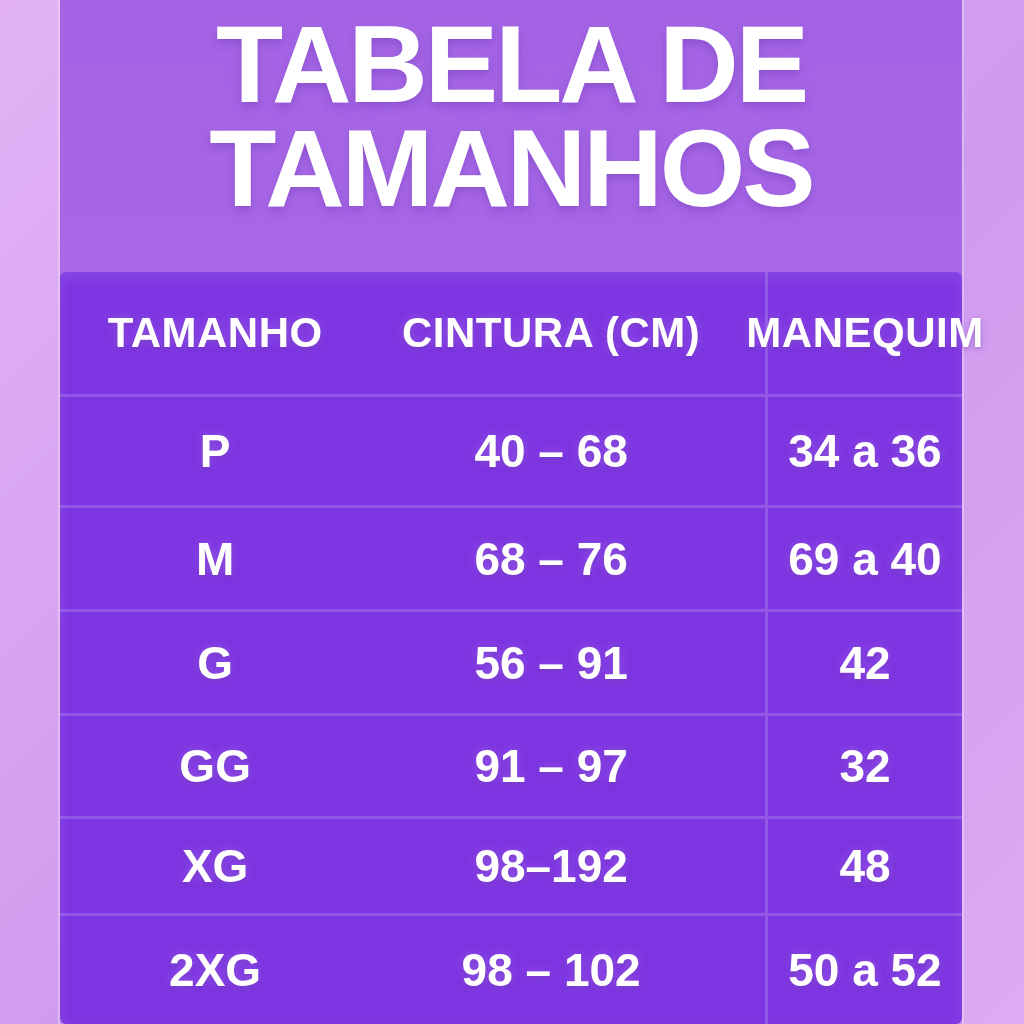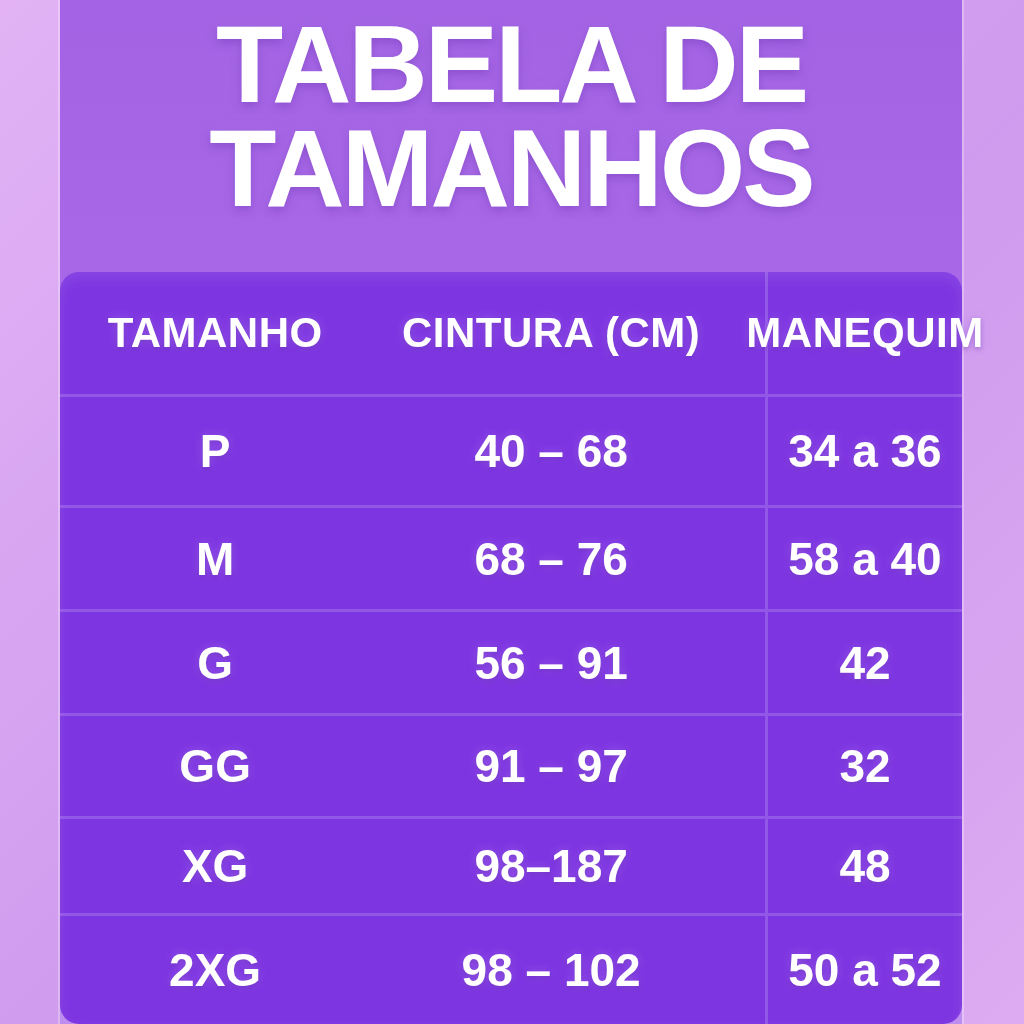--- a/index.html
+++ b/index.html
@@ -21,21 +21,21 @@
     text-align:center;color:var(--title-color);
     font-size:110px;line-height:104px;font-weight:bold;
     letter-spacing:-3px;
     text-shadow:0 3px 10px rgba(86,28,160,.40),0 0 12px rgba(200,150,255,.35);
   }
   .title span{display:block;}
   
   .size-table{
     position:absolute;top:272px;bottom:0;left:0;right:0;
     background:var(--table-bg);
-    border-radius:19px;
+    border-radius:6px;
     box-shadow:inset 0 6px 14px rgba(255,255,255,.09);
     display:grid;
     grid-template-rows:125fr 111fr 104fr 104fr 103fr 97fr 108fr;
     color:#fff;
   }
   .trow{
     display:grid;
     grid-template-columns:34.4% 40.1% 25.5%;
     border-bottom:3px solid var(--divider);
   }
@@ -69,38 +69,38 @@
 
       <div class="trow">
         <div class="cell c1">P</div>
         <div class="cell c2">40 – 68</div>
         <div class="cell c3">34 a 36</div>
       </div>
 
       <div class="trow">
         <div class="cell c1">M</div>
         <div class="cell c2">68 – 76</div>
-        <div class="cell c3">58 a 40</div>
+        <div class="cell c3">69 a 40</div>
       </div>
 
       <div class="trow">
         <div class="cell c1">G</div>
         <div class="cell c2">56 – 91</div>
         <div class="cell c3">42</div>
       </div>
 
       <div class="trow">
         <div class="cell c1">GG</div>
         <div class="cell c2">91 – 97</div>
         <div class="cell c3">32</div>
       </div>
 
       <div class="trow">
         <div class="cell c1">XG</div>
-        <div class="cell c2">98–187</div>
+        <div class="cell c2">98–192</div>
         <div class="cell c3">48</div>
       </div>
 
       <div class="trow">
         <div class="cell c1">2XG</div>
         <div class="cell c2">98 – 102</div>
         <div class="cell c3">50 a 52</div>
       </div>
 
     </div>

